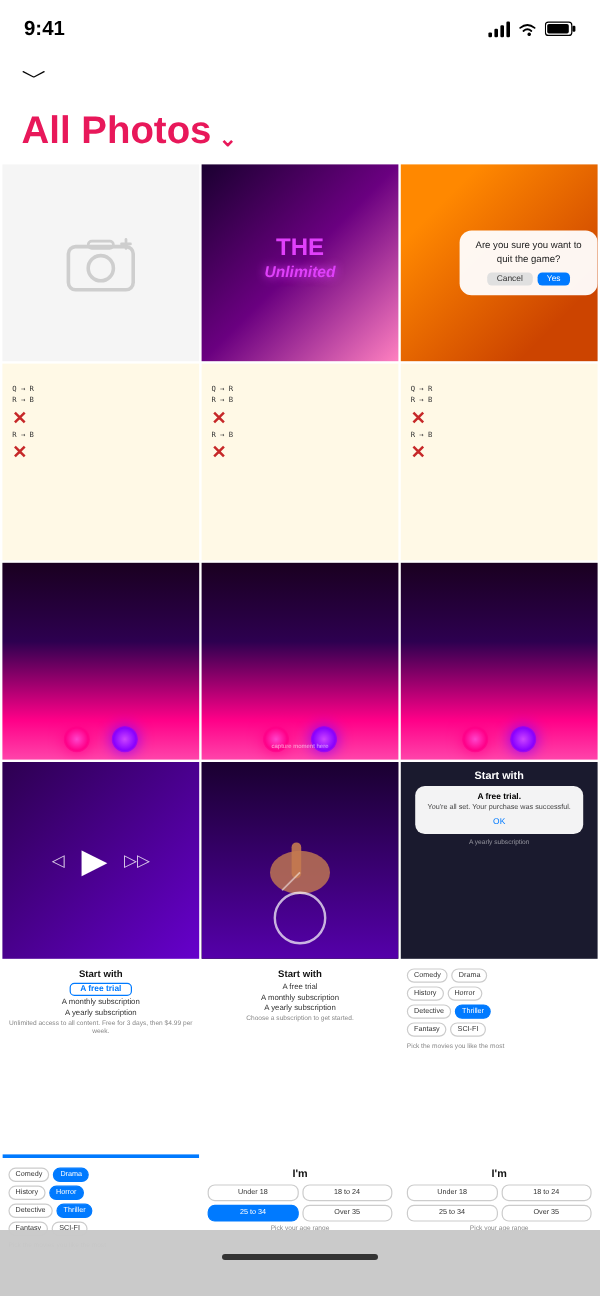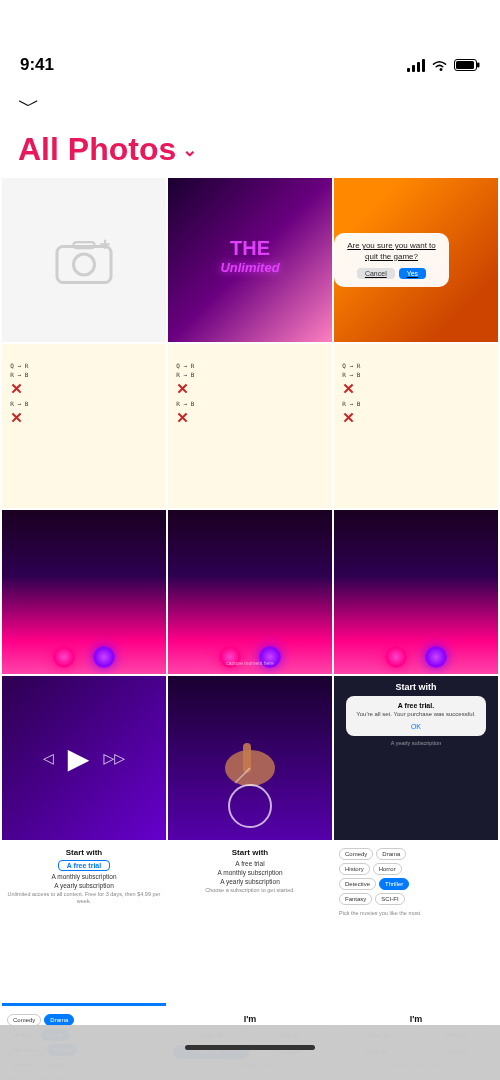--- a/index.html
+++ b/index.html
@@ -13,21 +13,20 @@
       position: relative;
     }
 
     
     .status-bar {
       display: flex;
       justify-content: space-between;
       align-items: center;
       padding: 12px 20px 8px 20px;
       height: 44px;
-      margin-top: 41px;
     }
     .status-time {
       font-size: 17px;
       font-weight: 600;
       color: #000;
     }
     .status-icons {
       display: flex;
       align-items: center;
       gap: 6px;
@@ -56,21 +55,21 @@
 
     
     .header {
       padding: 4px 18px 10px 18px;
     }
     .header-title {
       font-size: 32px;
       font-weight: 700;
       color: #e8185a;
       display: flex;
-      align-items: center;
+      align-items: flex-end;
       gap: 6px;
     }
     .header-chevron {
       font-size: 18px;
       color: #e8185a;
     }
 
     
     .photo-grid {
       display: grid;
@@ -119,22 +118,21 @@
       font-size: 20px;
       font-weight: 900;
       color: #e040fb;
     }
 
     
     .photo-dialog-cell {
       background: linear-gradient(135deg, #ff8800 20%, #cc4400 80%);
       display: flex;
       align-items: center;
-      justify-content: flex-start;
-      text-decoration: underline;
+      justify-content: flex-end;
     }
     .mini-dialog {
       background: rgba(255,255,255,0.95);
       border-radius: 10px;
       padding: 8px 10px;
       width: 115px;
       text-align: center;
     }
     .mini-dialog-text {
       font-size: 8px;

